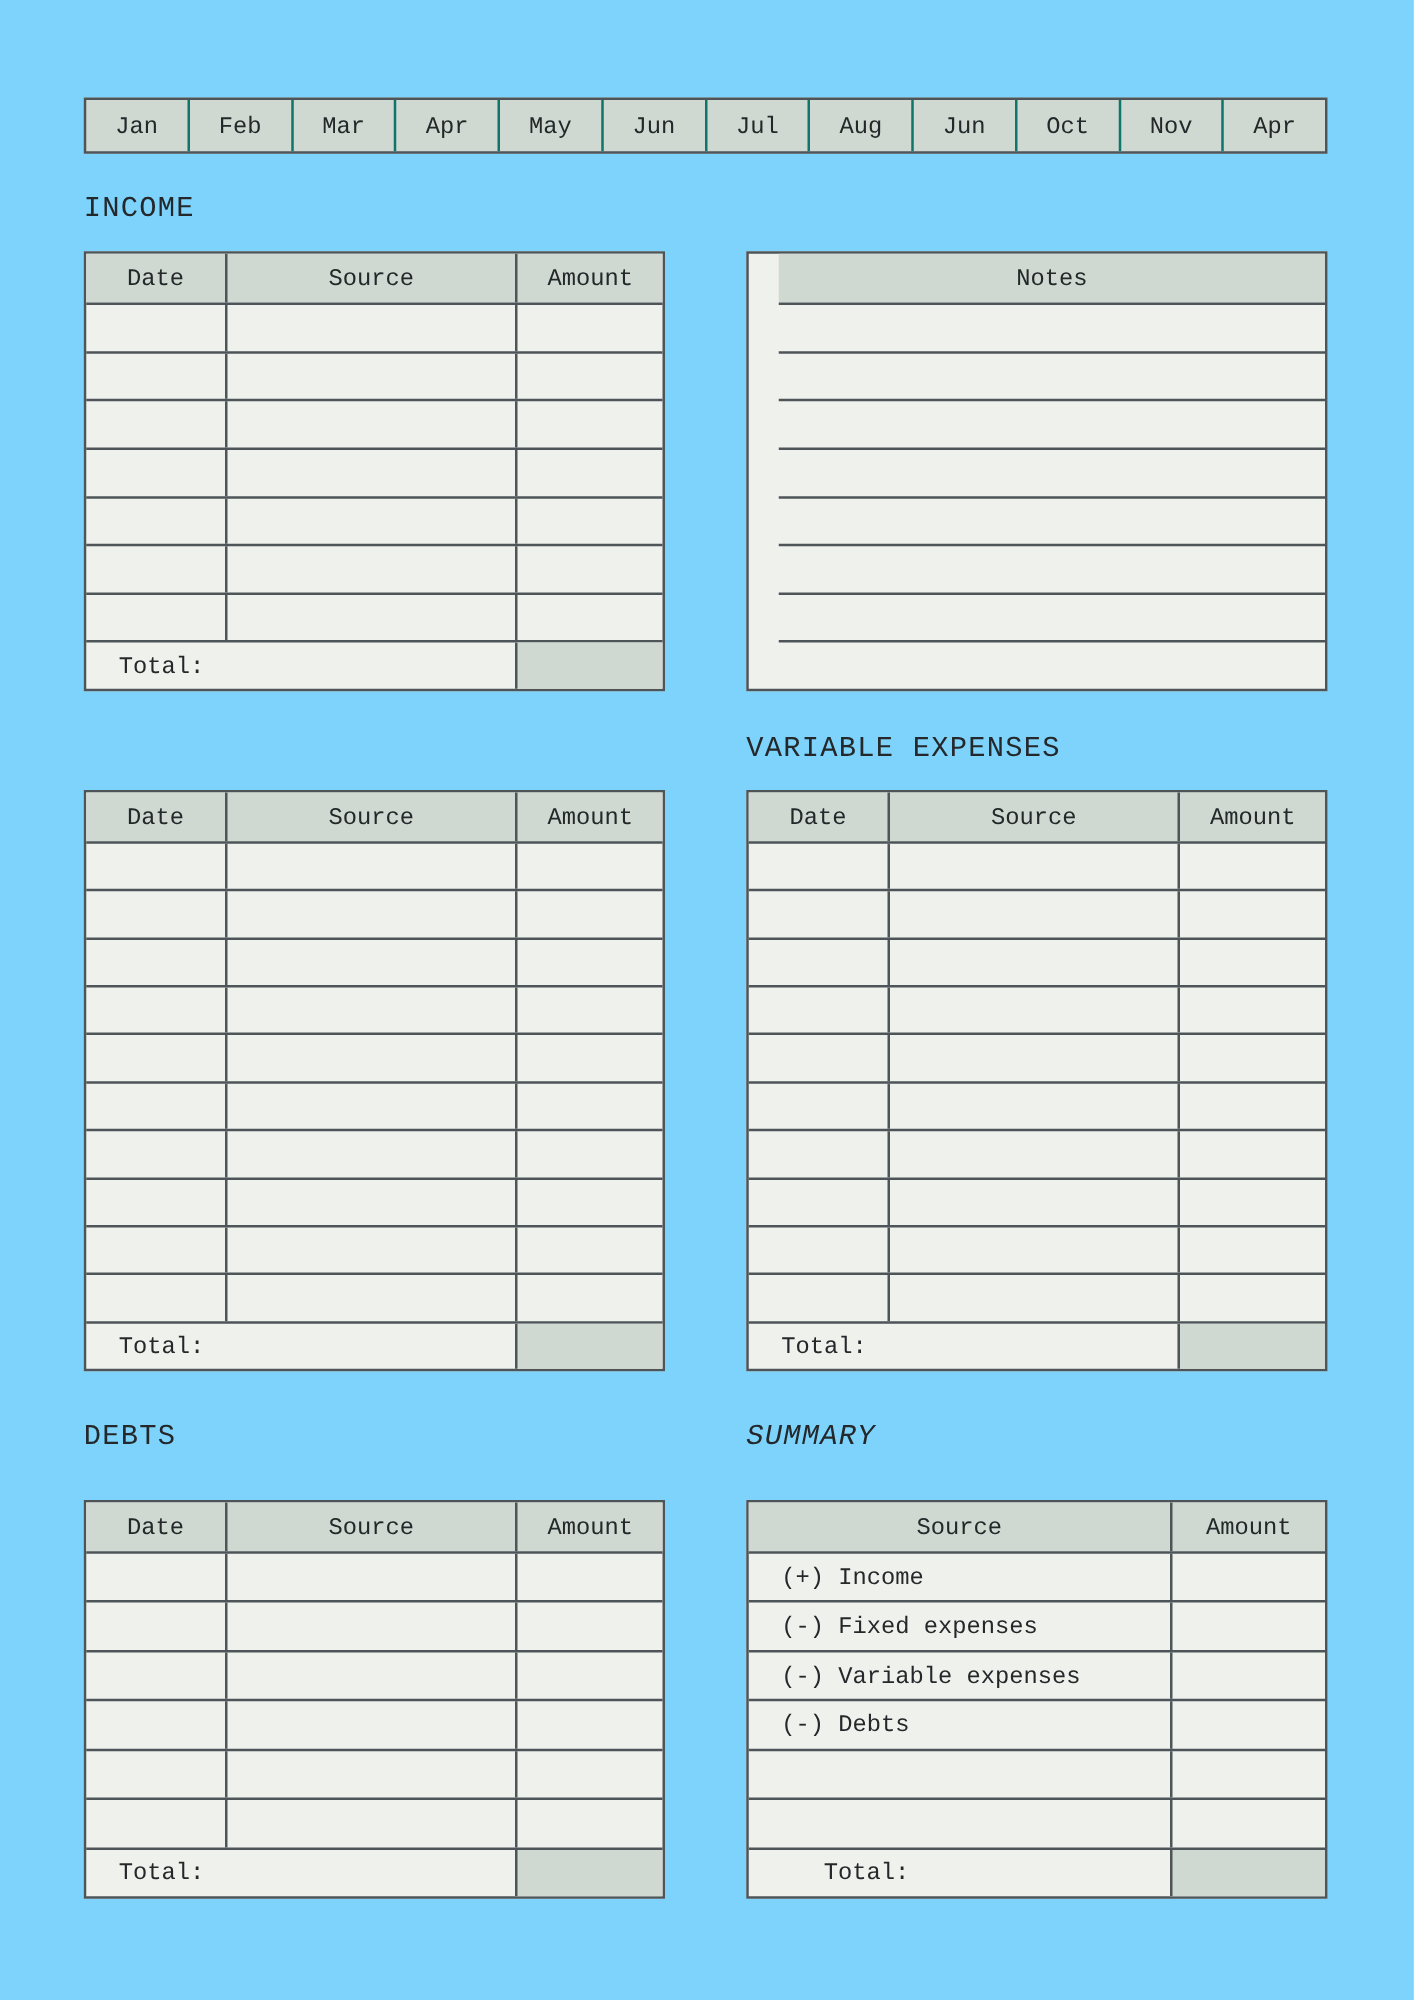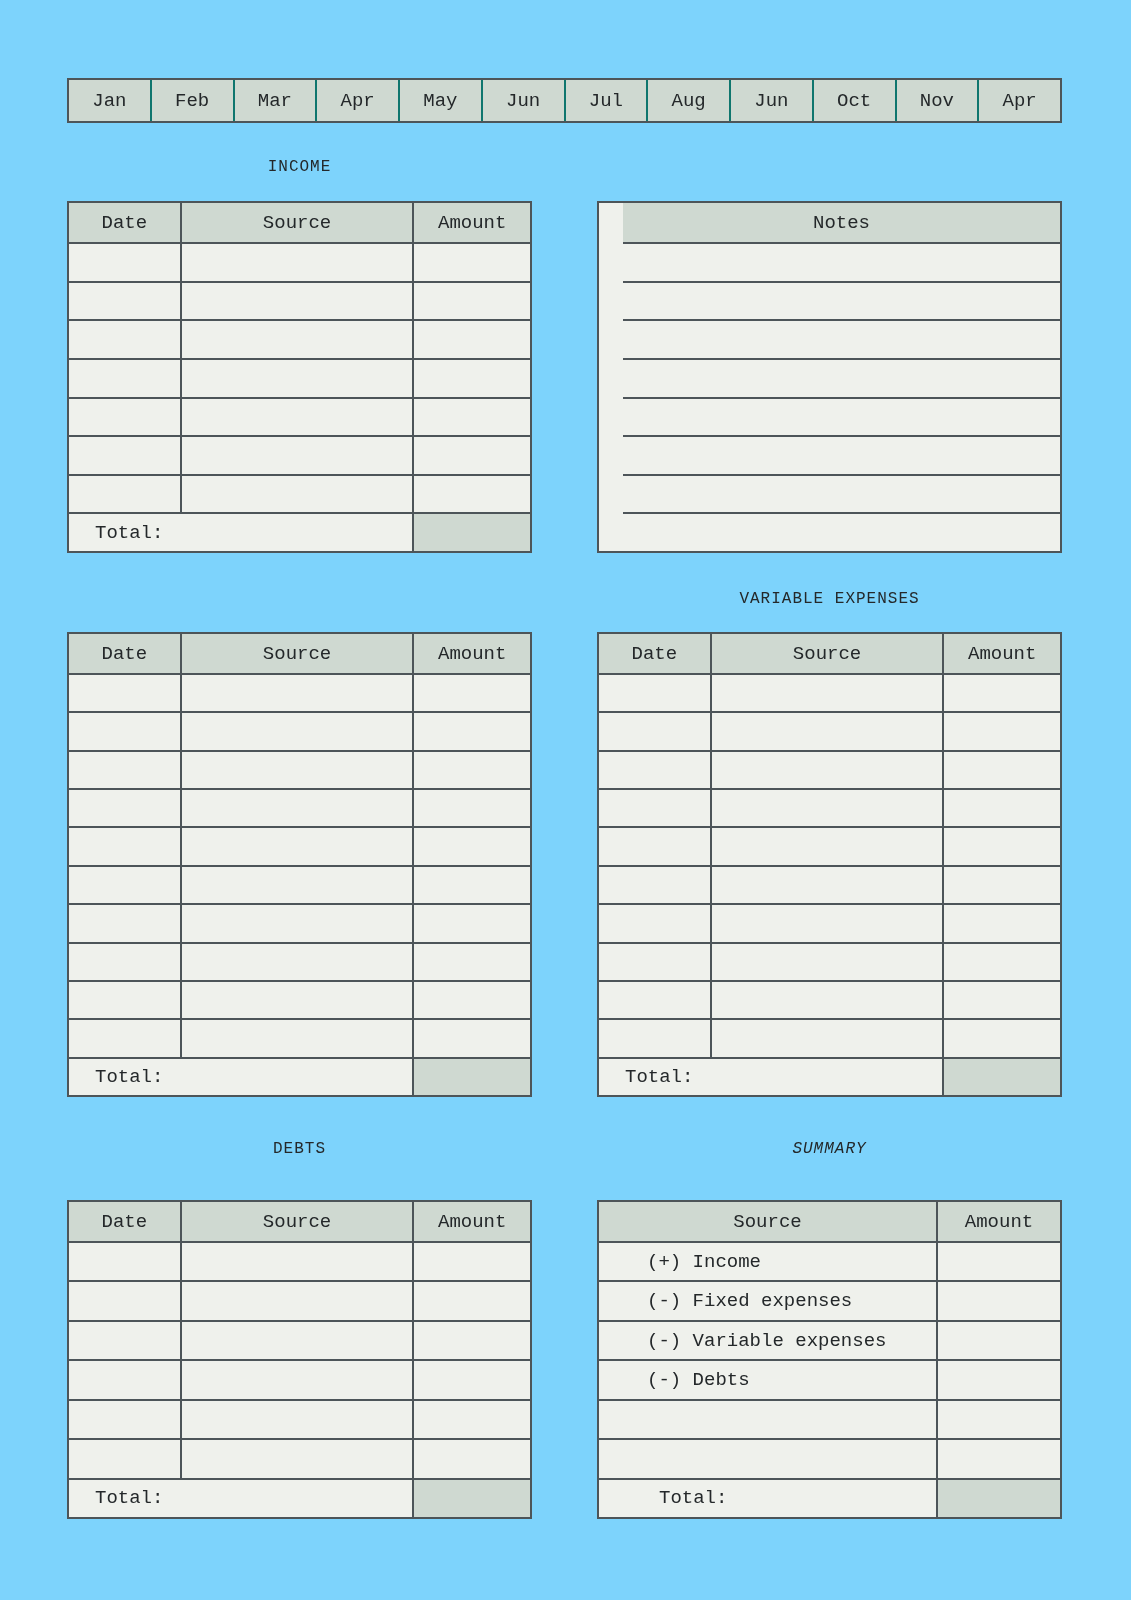--- a/index.html
+++ b/index.html
@@ -18,22 +18,22 @@
     border:2px solid #4d5559; background:#cfd9d1;
   }
   .month {
     flex:1; display:flex; align-items:center; justify-content:center;
     font-size:19px; border-left:2px solid #0f766e; cursor:default;
   }
   .month:first-child { border-left:none; }
 
   
   .section-title {
-    position:absolute; width:465px; text-align:center;
-    font-size:16px; letter-spacing:1px; line-height:30px;
+    position:absolute; width:465px; 
+    font-size:23px; letter-spacing:1px; line-height:30px;
   }
   .ti-income   { left:67px;  top:152px; }
   .ti-fixed    { left:67px;  top:584px; }
   .ti-variable { left:597px; top:584px; }
   .ti-debts    { left:67px;  top:1134px; }
   .ti-summary  { left:597px; top:1134px;font-style:italic; }
 
   
   .tbl {
     position:absolute; display:flex; flex-direction:column;
@@ -55,21 +55,21 @@
     font-size:19px; min-width:0;
   }
   .td:first-child { border-left:none; }
 
   .c-date   { width:24%; }
   .c-source { flex:1; }
   .c-amount { width:25.5%; }
   .c-amt2   { width:26.9%; }
   .c-full   { flex:1; }
 
-  .td.left   { justify-content:flex-start; padding-left:48px; }
+  .td.left   { justify-content:flex-start; padding-left:26px; }
   .td.tlabel { justify-content:flex-start; padding-left:26px; flex:1; }
   .td.tlabel-indent { justify-content:flex-start; padding-left:60px; flex:1; }
   .td.fill   { background:#cfd9d1; }
 </style>
 </head>
 <body>
 
 <div class="page">
 
   <div class="monthbar">

